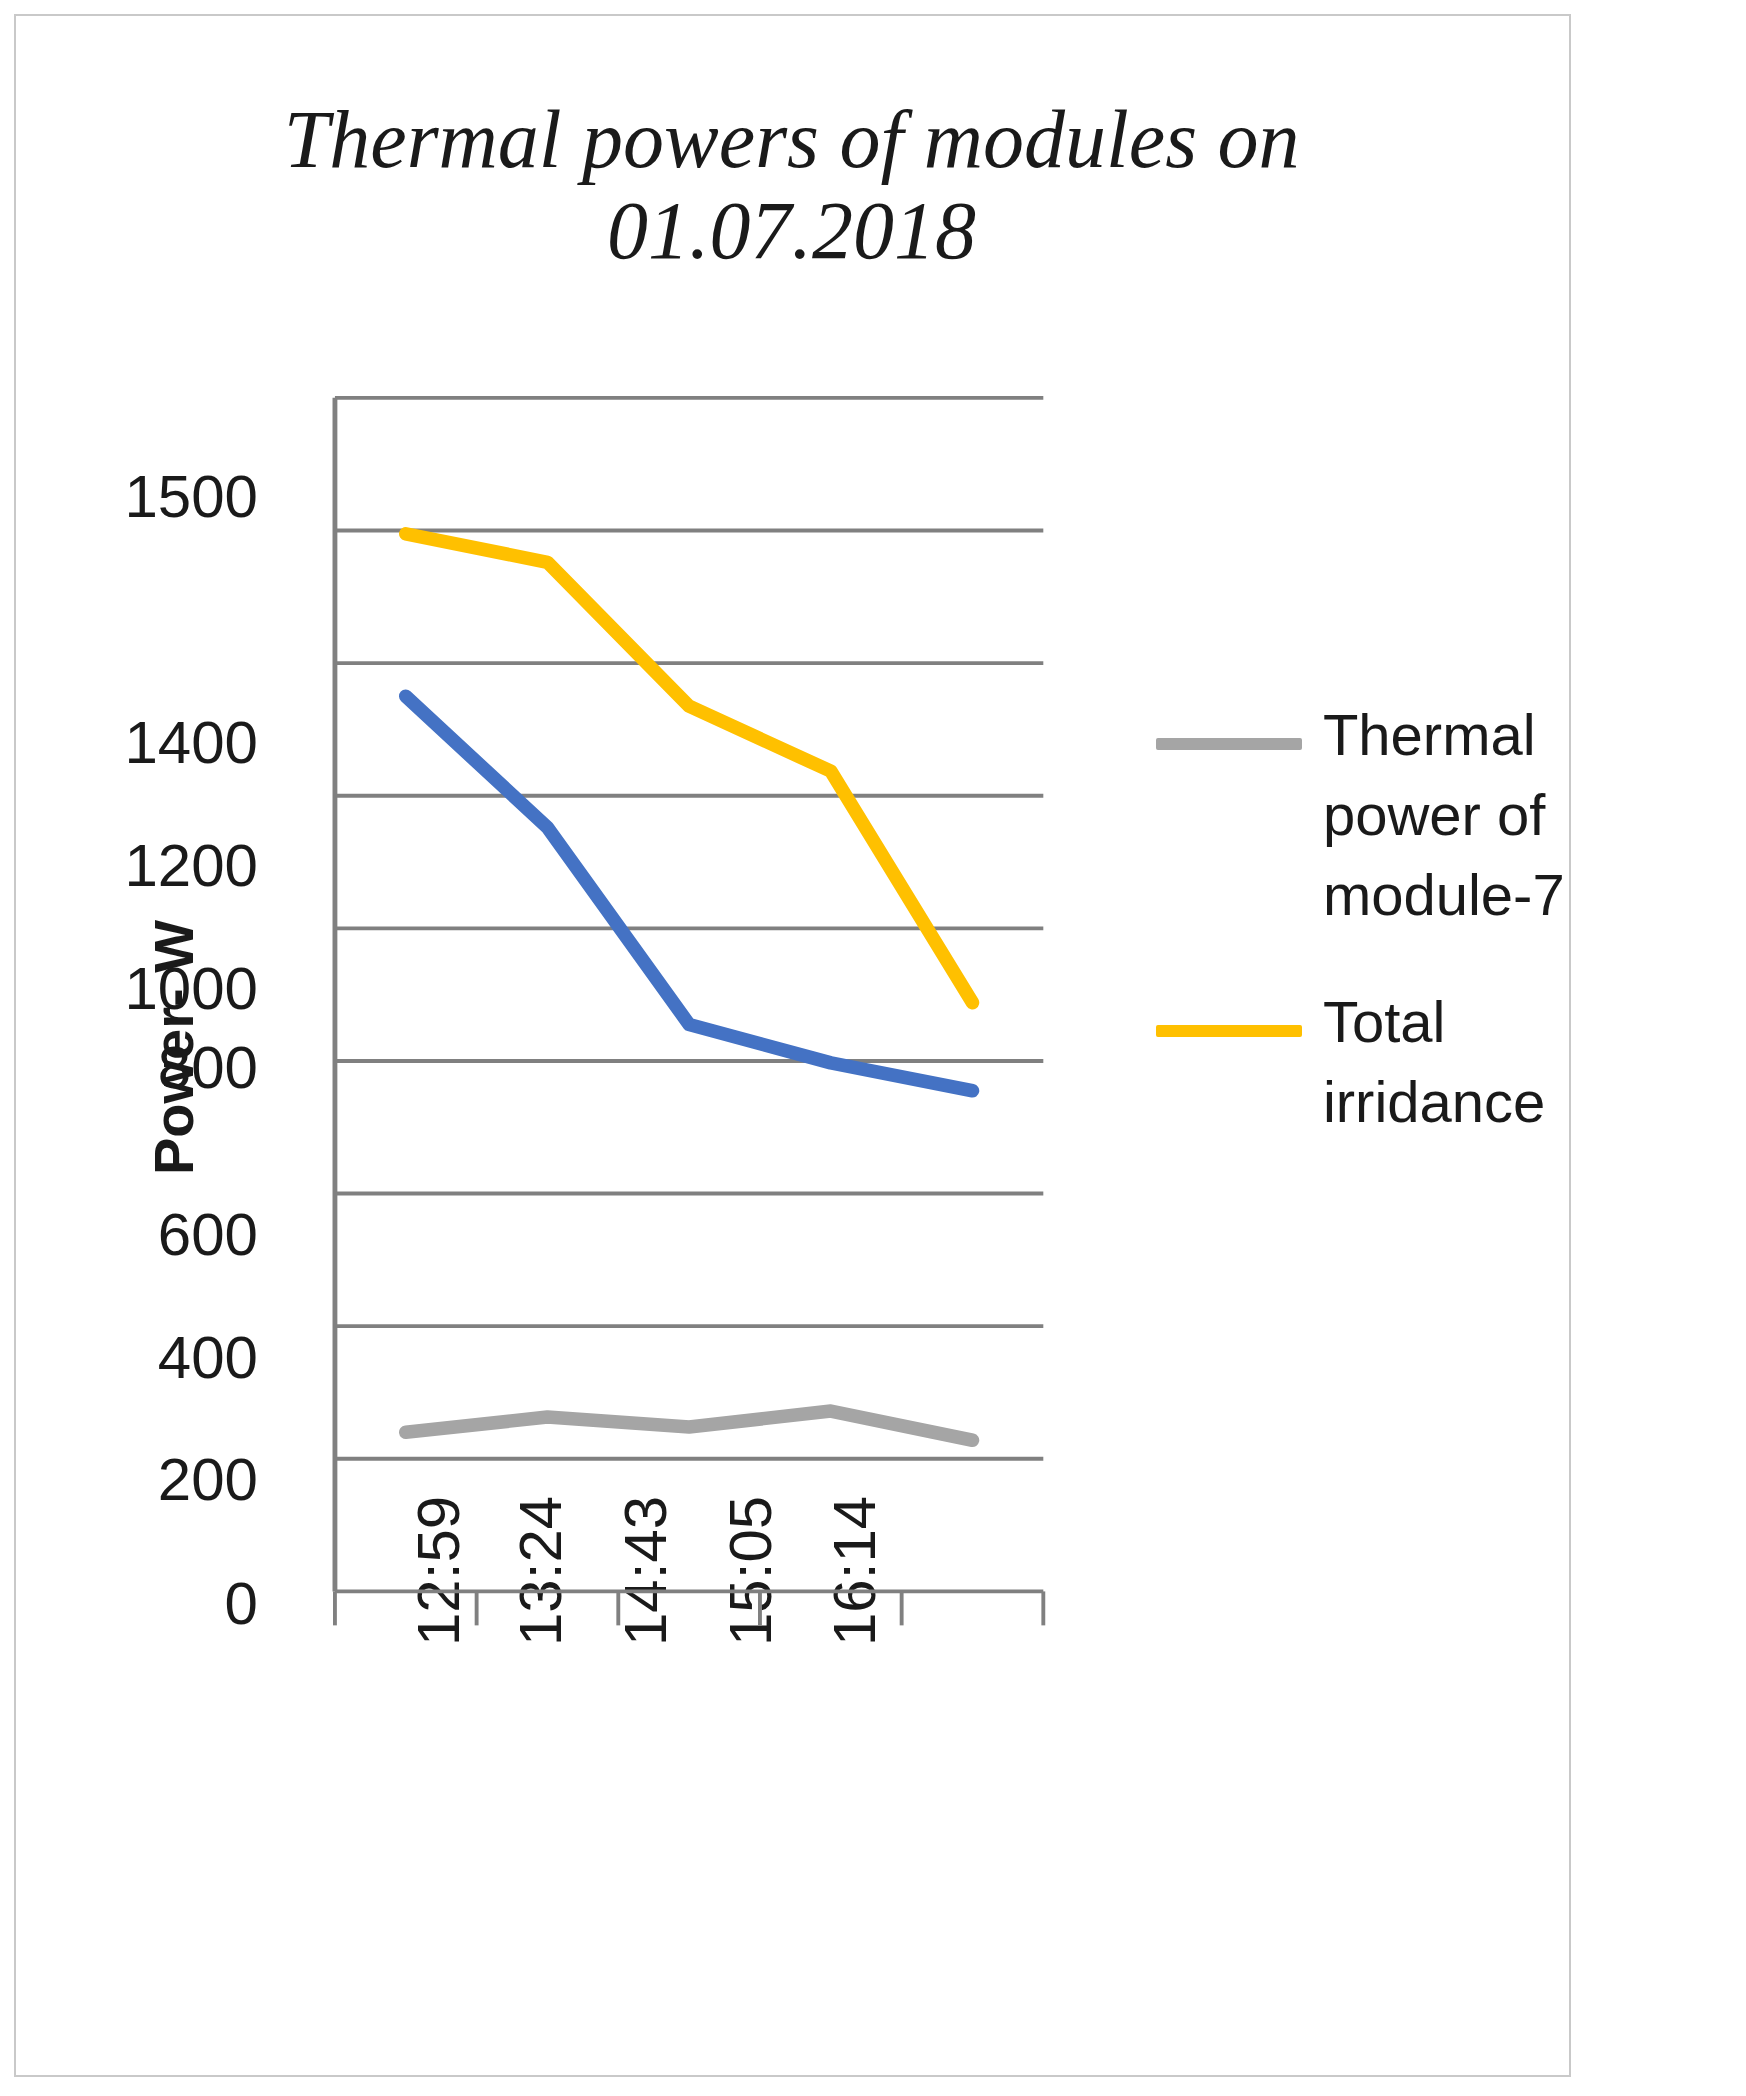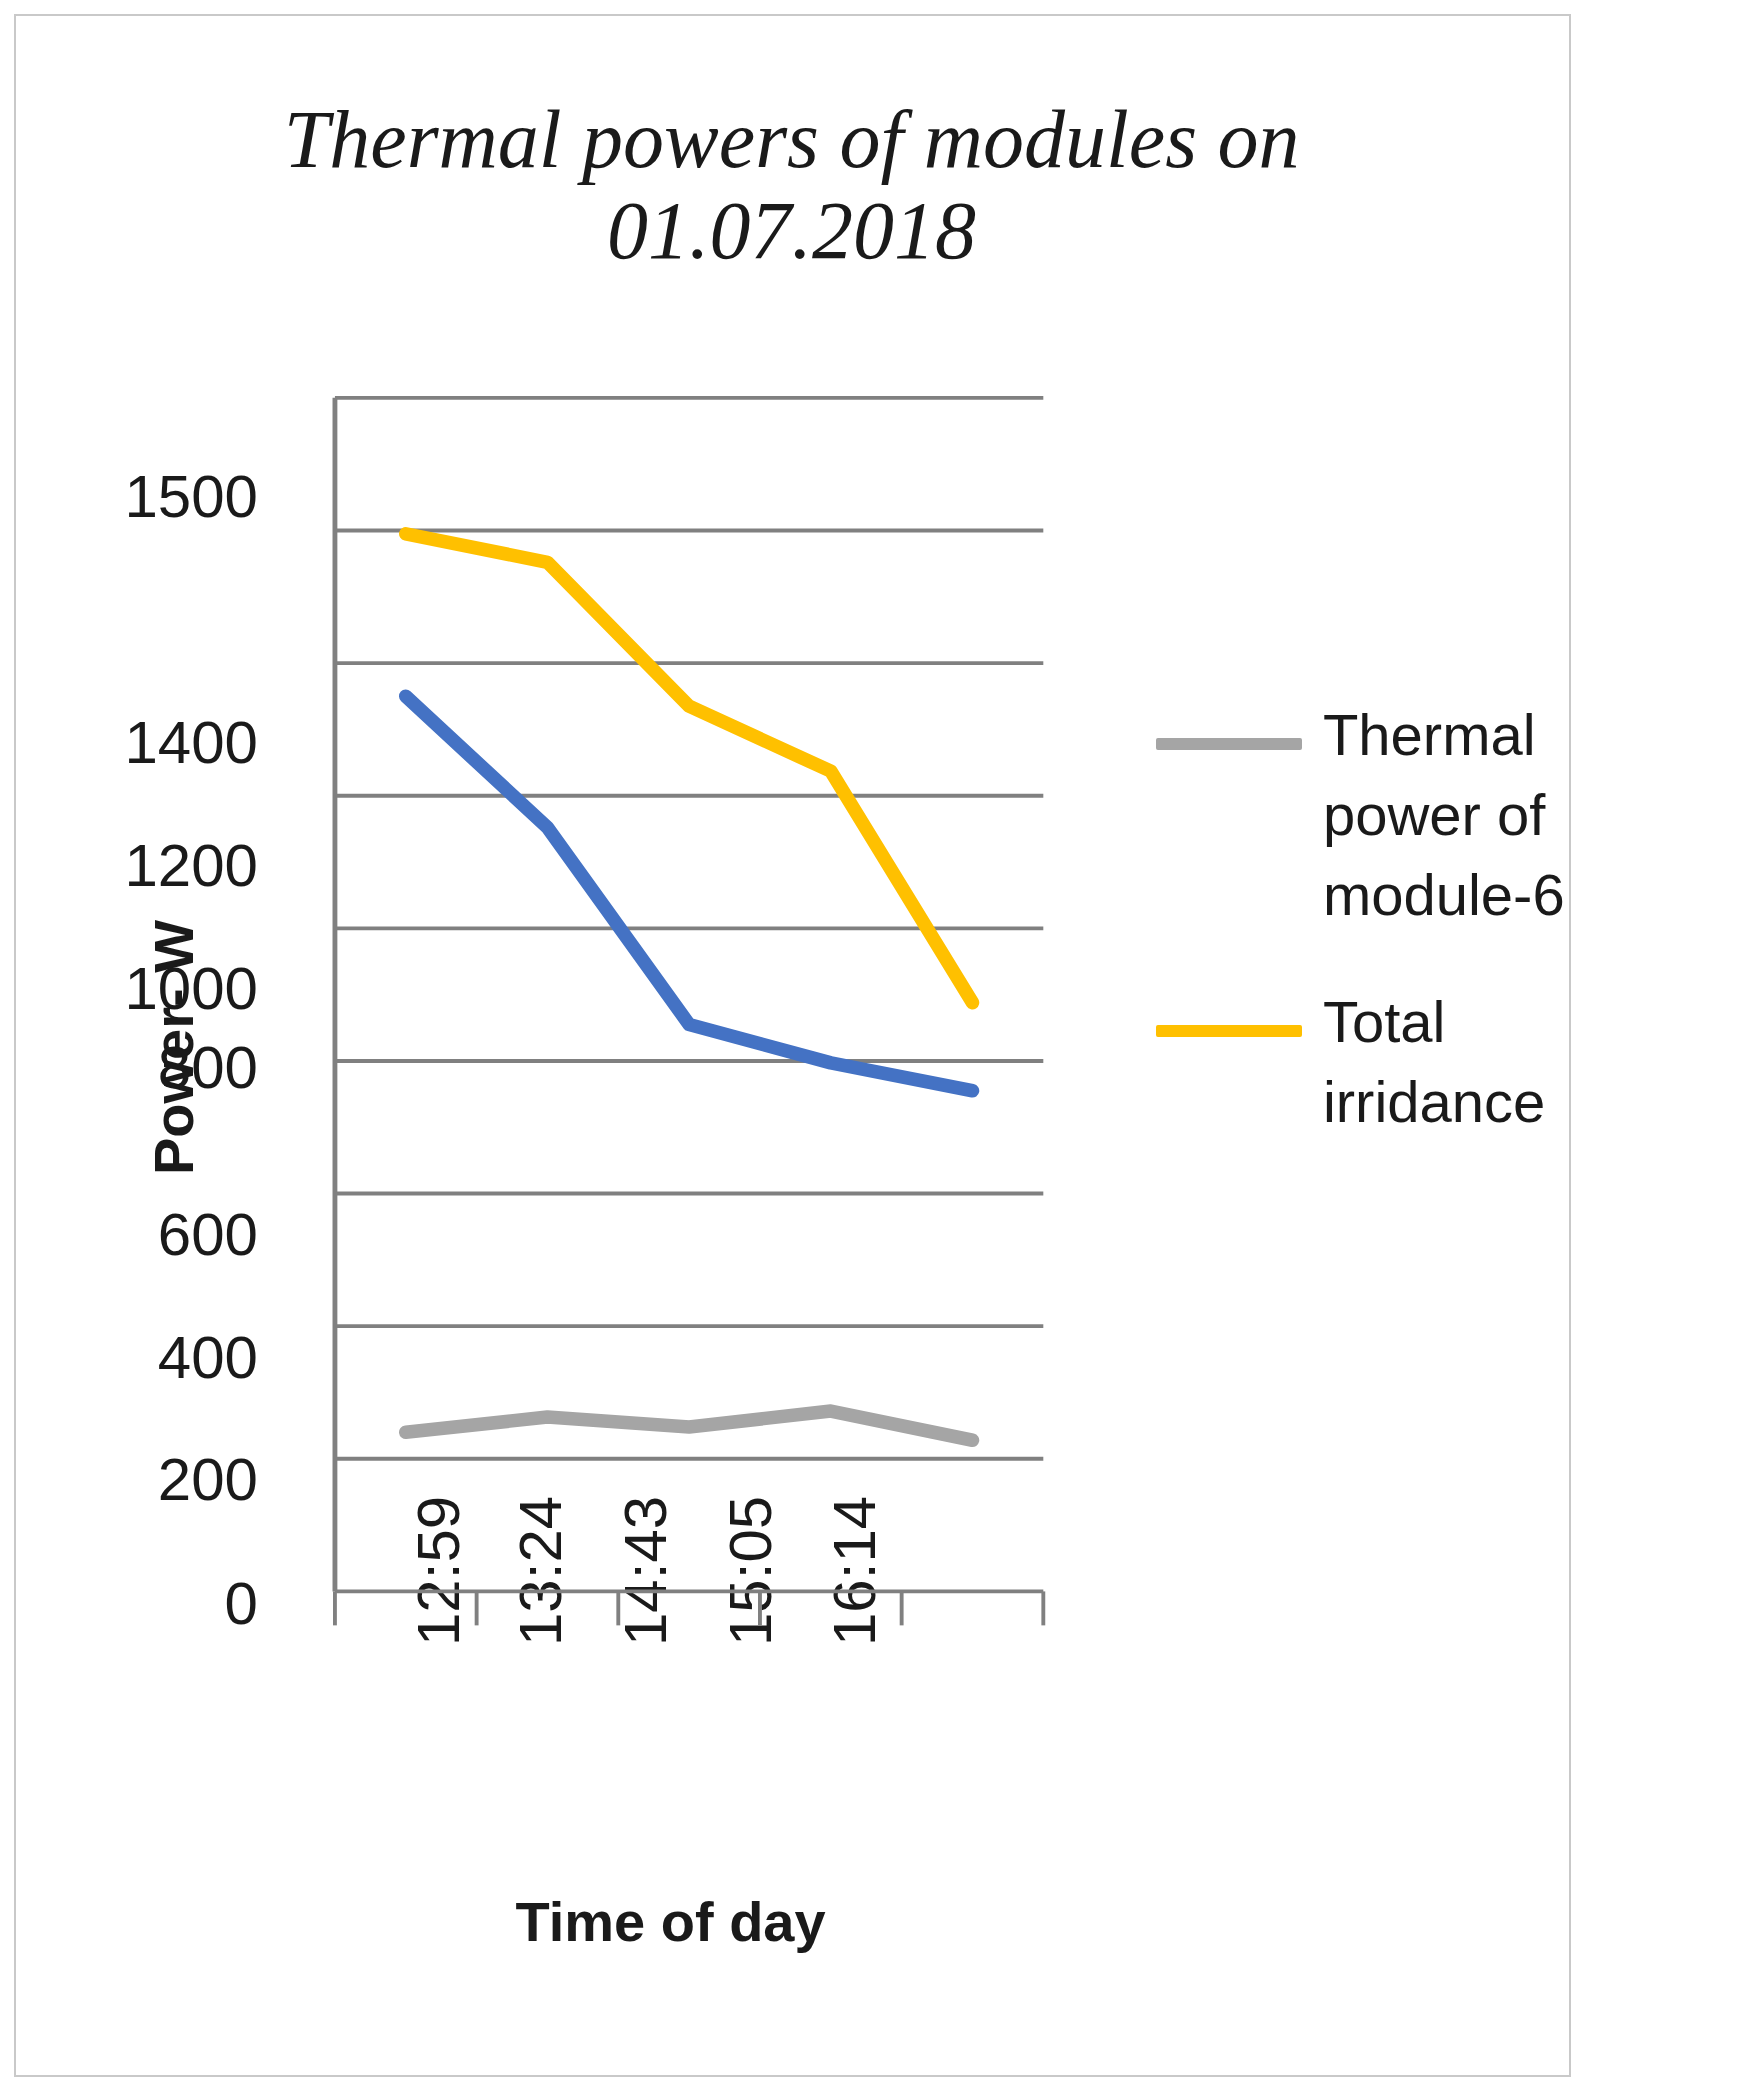--- a/index.html
+++ b/index.html
@@ -123,26 +123,25 @@
   <div class="ytick" style="left:-9.7px; top:815px;">1200</div>
   <div class="ytick" style="left:-9.7px; top:692px;">1400</div>
   <div class="ytick" style="left:-9.7px; top:446px;">1500</div>
 
   <div class="xtick" style="left:388px; top:1630px;">12:59</div>
   <div class="xtick" style="left:490px; top:1630px;">13:24</div>
   <div class="xtick" style="left:595px; top:1630px;">14:43</div>
   <div class="xtick" style="left:700px; top:1630px;">15:05</div>
   <div class="xtick" style="left:804px; top:1630px;">16:14</div>
 
-  <div class="xlabel">Time of day</div>
 
   <div class="legend">
     <div class="legend-item">
       <div class="legend-swatch" id="sw0" style="background: rgb(165, 165, 165);"></div>
-      <div class="legend-text">Thermal power of module-6</div>
+      <div class="legend-text">Thermal power of module-7</div>
     </div>
     <div class="legend-item">
       <div class="legend-swatch" id="sw2" style="background: rgb(255, 192, 0);"></div>
       <div class="legend-text">Total irridance</div>
     </div>
   </div>
 
 </div>
 
 <svg class="plot-svg" id="plot" viewBox="0 0 1800 2160">

